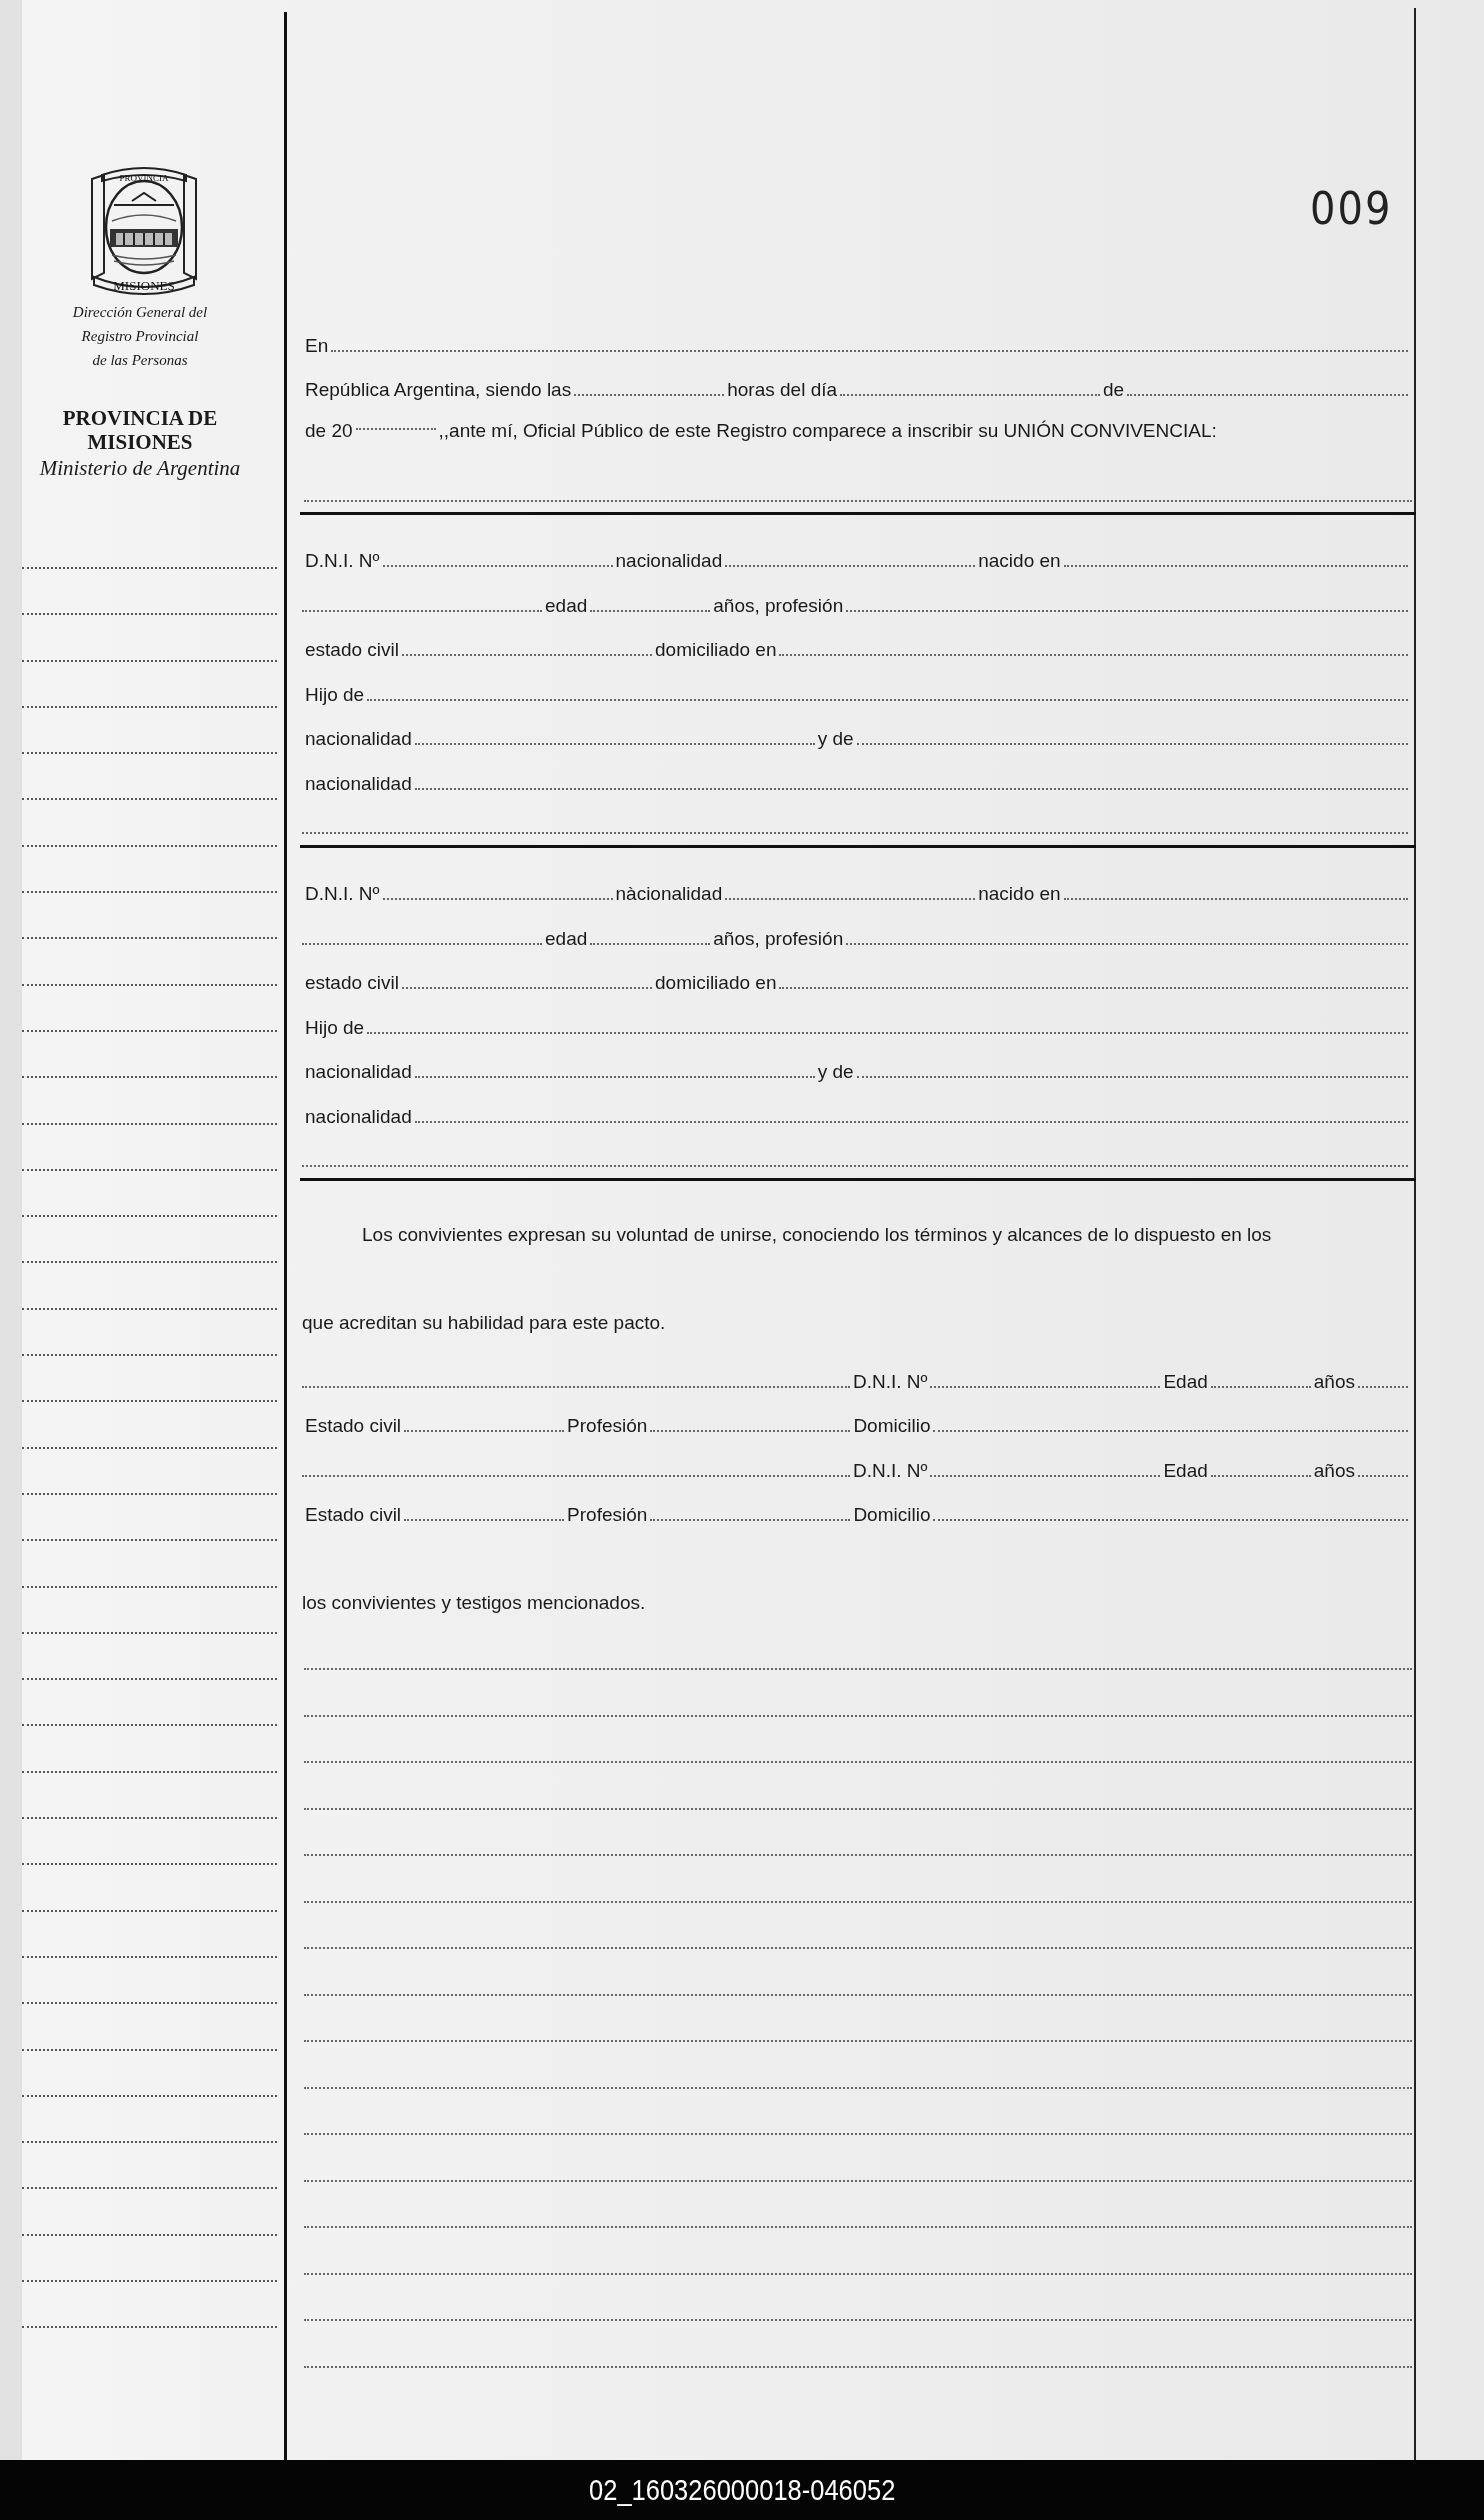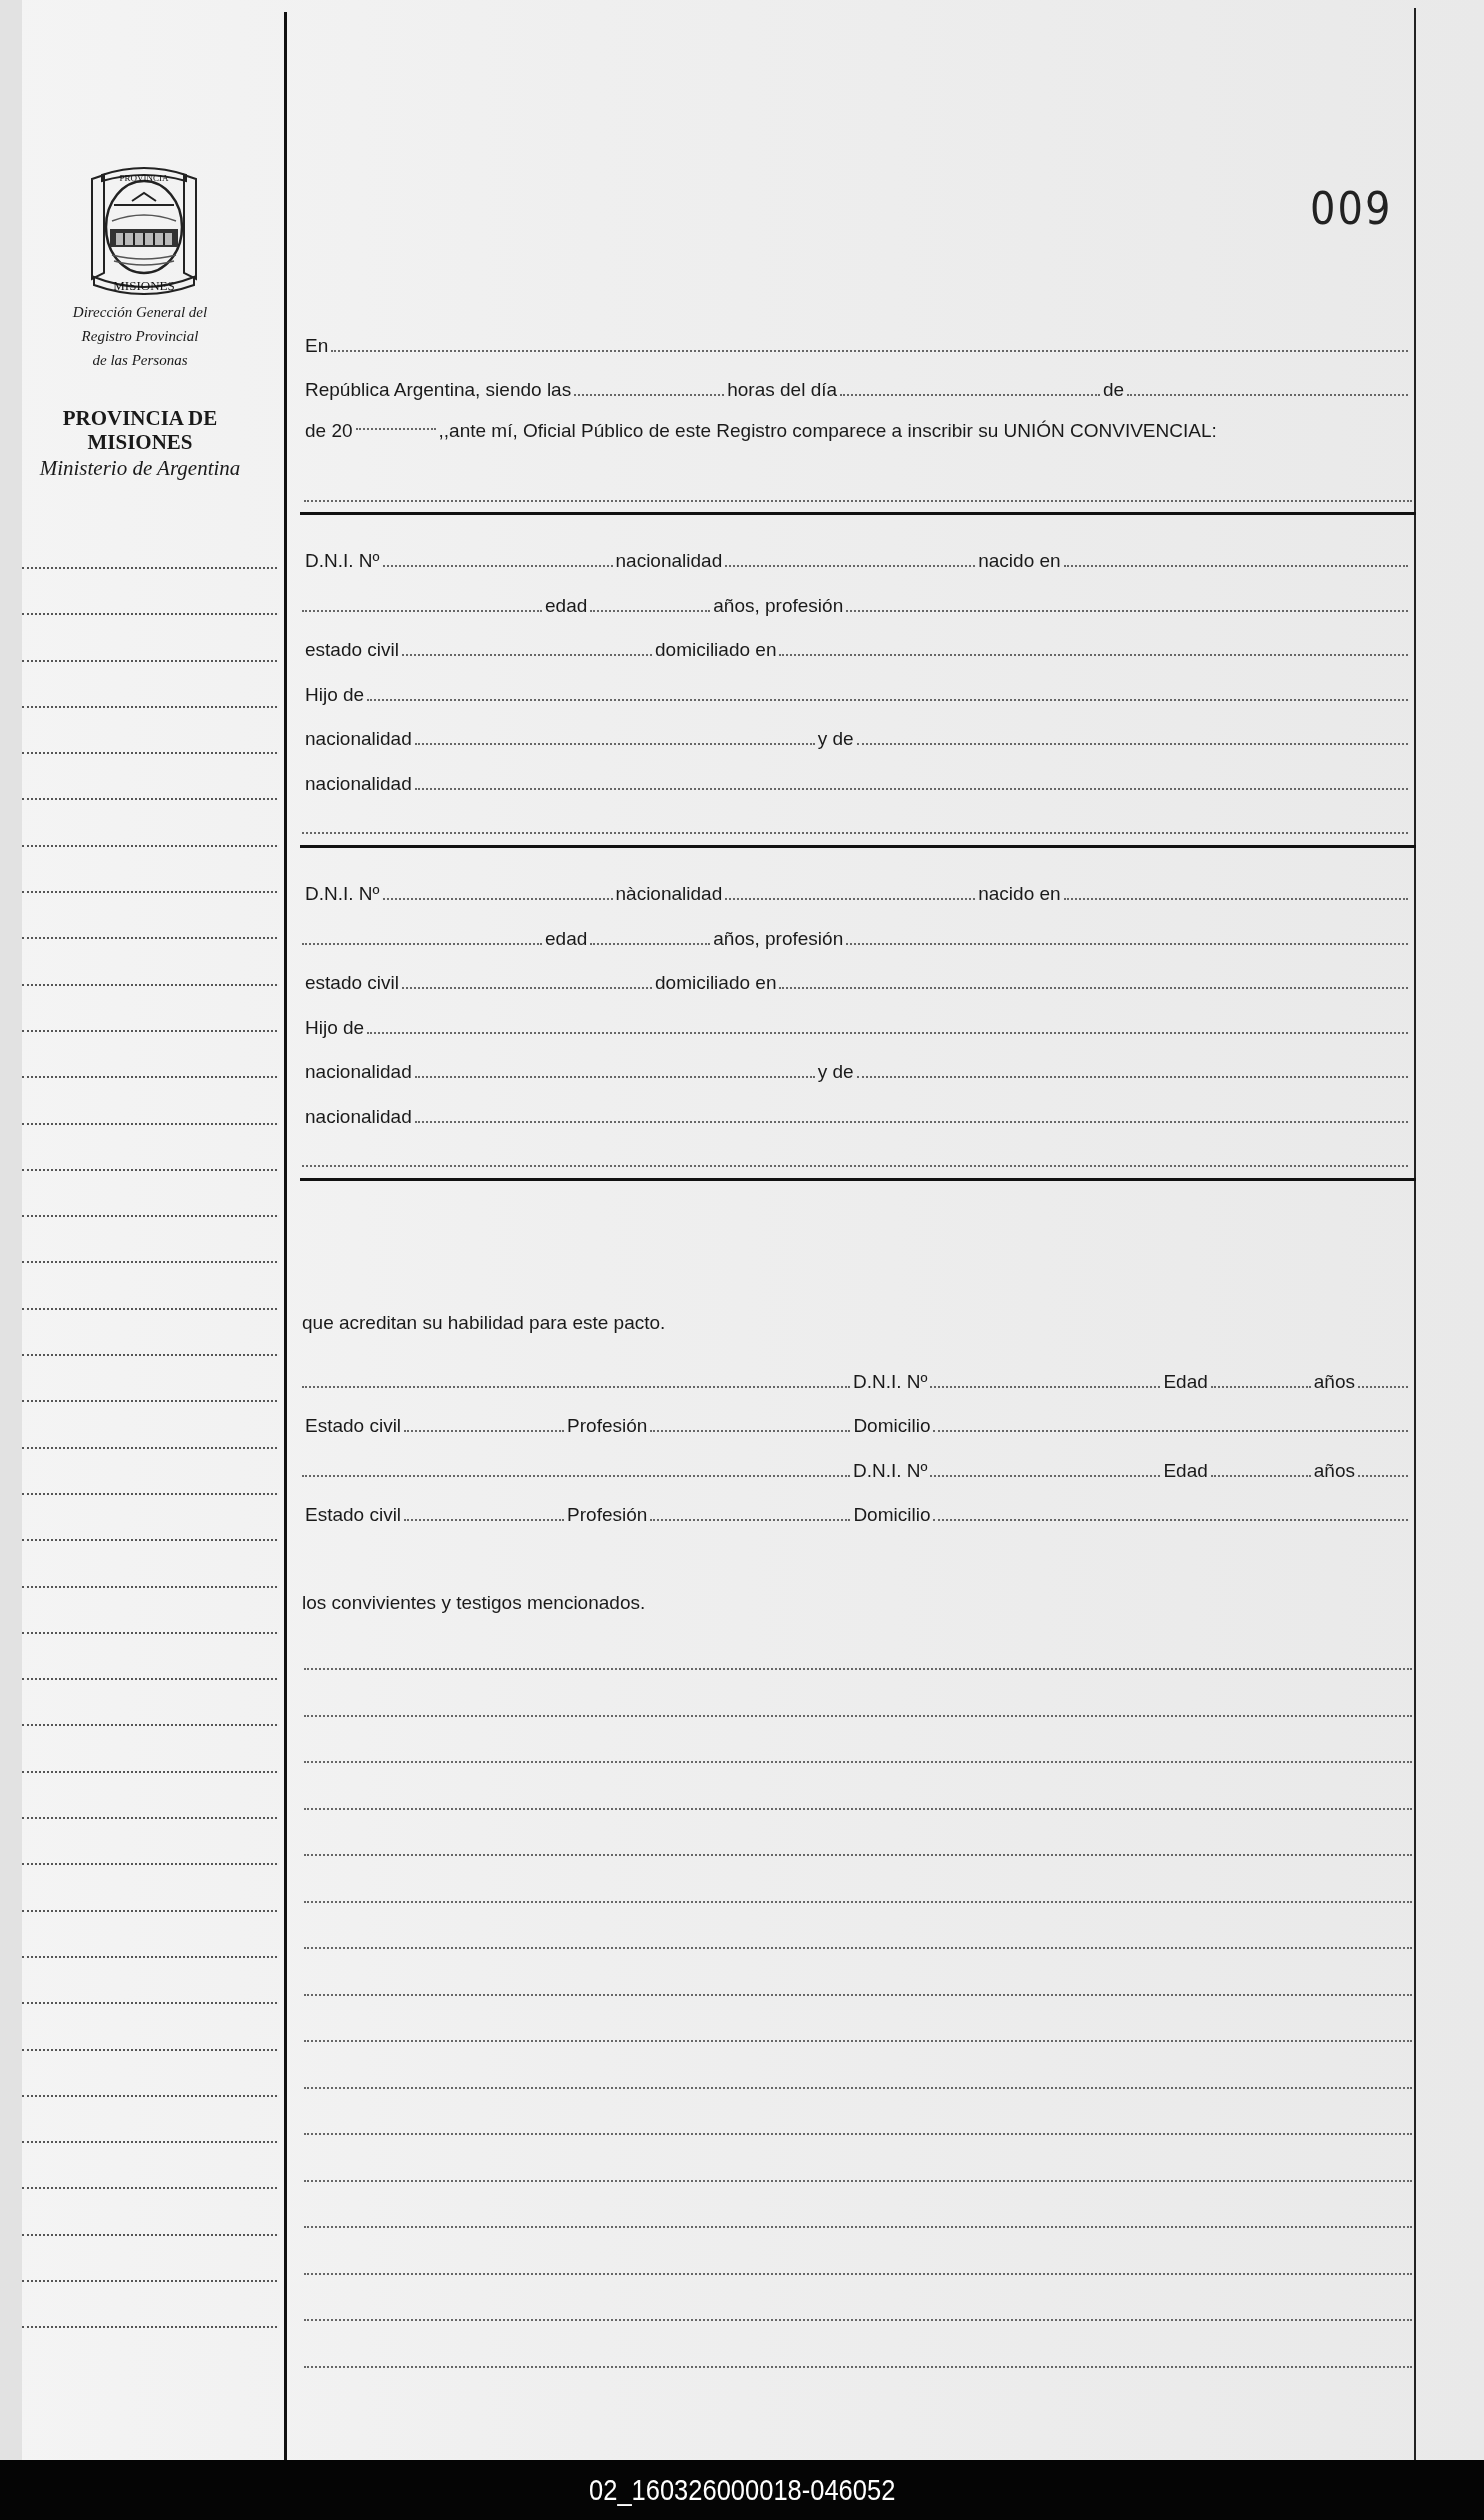--- a/index.html
+++ b/index.html
@@ -212,20 +212,21 @@
       <div class="row" style="top: 1100.5px;">
         <span class="t">nacionalidad</span>
         <span class="fill"></span>
       </div>
       <div class="row" style="top: 1145px;">
         <span class="fill"></span>
       </div>
       <div class="hr" style="top: 1178px;"></div>
     </div>
 
+  <div class="para" style="top:1222px; text-indent:60px;">Los  convivientes   expresan  su  voluntad  de unirse, conociendo  los términos y alcances de lo dispuesto en los</div>
   <div class="para" style="top:1310px;">que  acreditan  su  habilidad  para  este  pacto.</div>
 
   <div id="witnesses">
       <div class="row" style="top: 1366px;">
         <span class="fill"></span>
         <span class="t">D.N.I. Nº</span>
         <span class="fill w" style="width: 230px;"></span>
         <span class="t">Edad</span>
         <span class="fill w" style="width: 100px;"></span>
         <span class="t">años</span>

